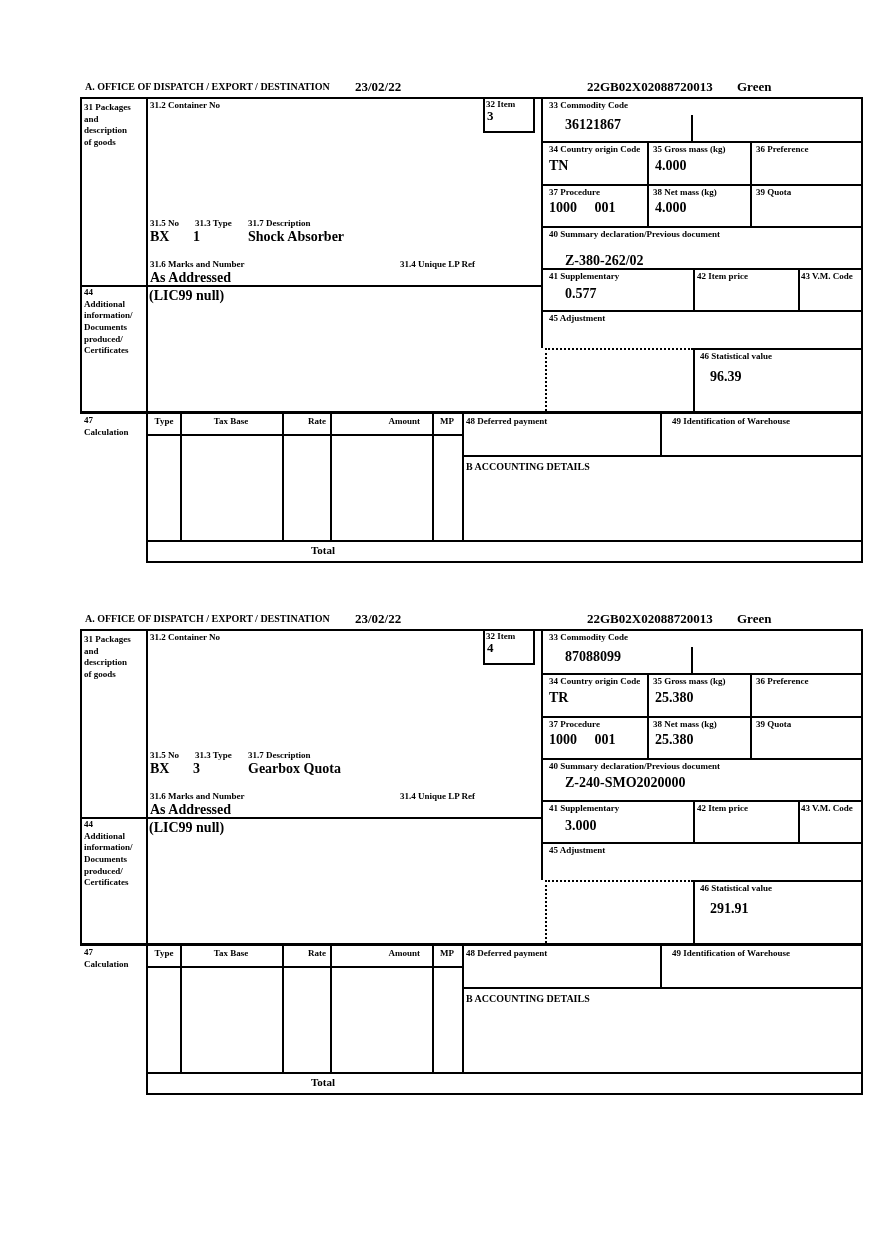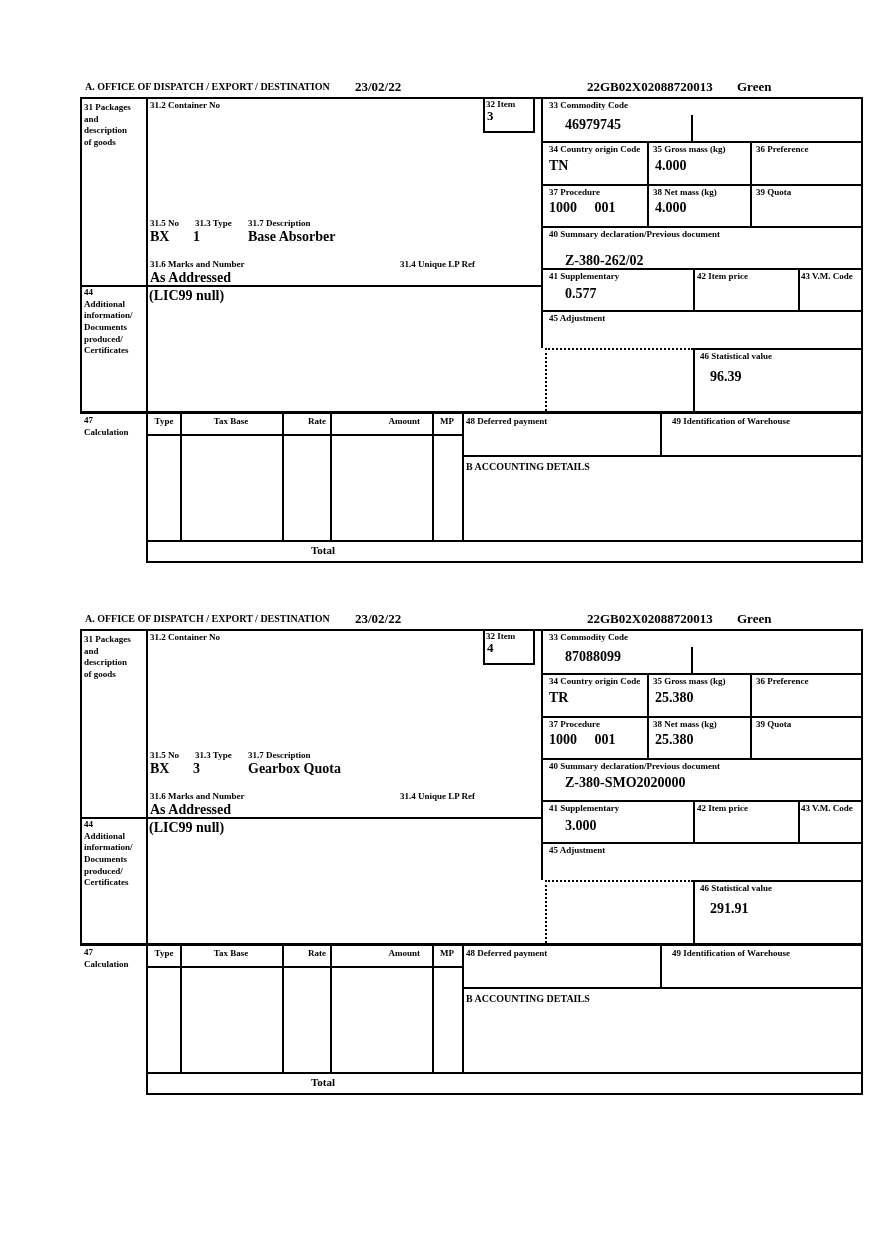--- a/index.html
+++ b/index.html
@@ -104,30 +104,30 @@
   <div class="lbl ctr" style="left:180px;top:338px;width:102px">Tax Base</div>
   <div class="lbl rgt" style="left:282px;top:338px;width:44px">Rate</div>
   <div class="lbl rgt" style="left:330px;top:338px;width:90px">Amount</div>
   <div class="lbl ctr" style="left:432px;top:338px;width:30px">MP</div>
   <div class="lbl" style="left:466px;top:338px">48 Deferred payment</div>
   <div class="lbl" style="left:672px;top:338px">49 Identification of Warehouse</div>
   <div class="t hdr10" style="left:466px;top:383px">B ACCOUNTING DETAILS</div>
   <div class="t ctr" style="left:146px;top:466px;width:354px;font:bold 11px/1.2 'Liberation Serif',serif">Total</div>
 
   <div class="val val13" style="left:487px;top:31px">3</div>
-  <div class="val" style="left:565px;top:39px">46979745</div>
+  <div class="val" style="left:565px;top:39px">36121867</div>
   <div class="val" style="left:549px;top:80px">TN</div>
   <div class="val" style="left:655px;top:80px">4.000</div>
   <div class="val" style="left:549px;top:122px">1000     001</div>
   <div class="val" style="left:655px;top:122px">4.000</div>
   <div class="val" style="left:565px;top:175px">Z-380-262/02</div>
   <div class="val" style="left:565px;top:208px">0.577</div>
   <div class="val" style="left:150px;top:151px">BX</div>
   <div class="val" style="left:193px;top:151px">1</div>
-  <div class="val" style="left:248px;top:151px">Base Absorber</div>
+  <div class="val" style="left:248px;top:151px">Shock Absorber</div>
   <div class="val" style="left:150px;top:192px">As Addressed</div>
   <div class="val" style="left:149px;top:210px">(LIC99 null)</div>
   <div class="val" style="left:710px;top:291px">96.39</div>
 </div>
 <div class="form-block" style="top: 610px;">
 
   <div class="t hdr10" style="left:85px;top:3px">A.  OFFICE OF DISPATCH / EXPORT / DESTINATION</div>
   <div class="t hdr13" style="left:355px;top:1px">23/02/22</div>
   <div class="t hdr13" style="left:587px;top:1px">22GB02X02088720013</div>
   <div class="t hdr13" style="left:737px;top:1px">Green</div>
@@ -207,21 +207,21 @@
   <div class="lbl" style="left:672px;top:338px">49 Identification of Warehouse</div>
   <div class="t hdr10" style="left:466px;top:383px">B ACCOUNTING DETAILS</div>
   <div class="t ctr" style="left:146px;top:466px;width:354px;font:bold 11px/1.2 'Liberation Serif',serif">Total</div>
 
   <div class="val val13" style="left:487px;top:31px">4</div>
   <div class="val" style="left:565px;top:39px">87088099</div>
   <div class="val" style="left:549px;top:80px">TR</div>
   <div class="val" style="left:655px;top:80px">25.380</div>
   <div class="val" style="left:549px;top:122px">1000     001</div>
   <div class="val" style="left:655px;top:122px">25.380</div>
-  <div class="val" style="left:565px;top:165px">Z-380-SMO2020000</div>
+  <div class="val" style="left:565px;top:165px">Z-240-SMO2020000</div>
   <div class="val" style="left:565px;top:208px">3.000</div>
   <div class="val" style="left:150px;top:151px">BX</div>
   <div class="val" style="left:193px;top:151px">3</div>
   <div class="val" style="left:248px;top:151px">Gearbox Quota</div>
   <div class="val" style="left:150px;top:192px">As Addressed</div>
   <div class="val" style="left:149px;top:210px">(LIC99 null)</div>
   <div class="val" style="left:710px;top:291px">291.91</div>
 </div>
 
 </body></html>

